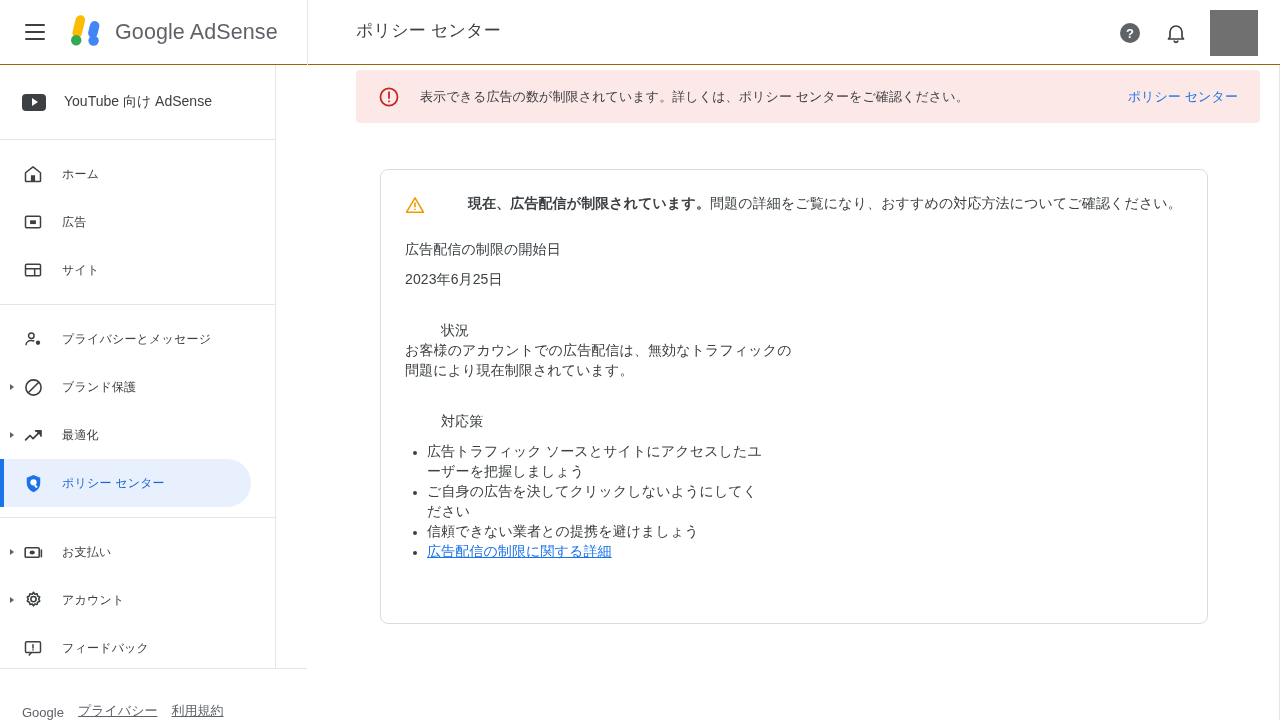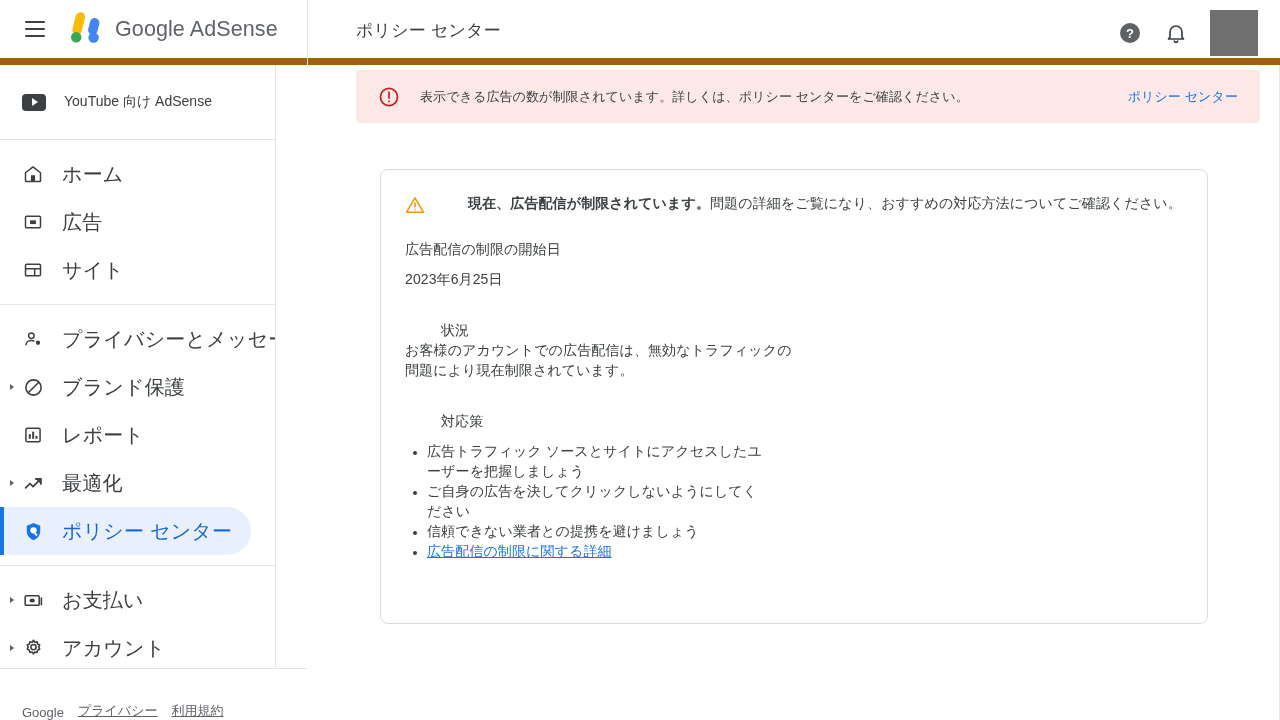--- a/index.html
+++ b/index.html
@@ -8,21 +8,21 @@
     overflow: hidden;
     background: #ffffff;
     font-family: "Liberation Sans", "DejaVu Sans", sans-serif;
     color: #202124;
   }
 
   
   #header {
     position: absolute; top: 0; left: 0; width: 1280px; height: 65px;
     background: #fff;
-    border-bottom: 7px solid #a16207;
+    border-bottom: 1px solid #a16207;
     display: flex; align-items: center;
   }
   #hamburger {
     width: 34px; height: 34px; margin-left: 18px;
     display: flex; flex-direction: column; justify-content: center;
     align-items: center; gap: 5px; cursor: pointer;
   }
   #hamburger span { display: block; width: 20px; height: 2px; background: #3c4043; border-radius: 1px; }
 
   #brand { display: flex; align-items: center; margin-left: 12px; }
@@ -54,21 +54,21 @@
   #sidebar {
     position: absolute; top: 65px; left: 0; width: 276px; height: 655px;
     background: #fff; border-right: 1px solid #e6e6e6; overflow: hidden;
   }
   .nav-group { padding: 10px 0; }
   .nav-sep { height: 1px; background: #e6e6e6; margin: 0; }
 
   .nav-item {
     position: relative; display: flex; align-items: center;
     height: 48px; padding-left: 22px; cursor: pointer;
-    font-size: 20px; color: #3c4043; letter-spacing: .2px;
+    font-size: 12px; color: #3c4043; letter-spacing: .2px;
     border-radius: 0 24px 24px 0; margin-right: 24px;
   }
   .nav-item .caret {
     position: absolute; left: 10px; top: 50%; transform: translateY(-50%);
     width: 0; height: 0;
     border-left: 4px solid #5f6368;
     border-top: 3.5px solid transparent;
     border-bottom: 3.5px solid transparent;
   }
   .nav-item .nav-ico {
@@ -279,31 +279,20 @@
       <span class="caret"></span>
       <span class="nav-ico">
         <svg width="21" height="21" viewBox="0 0 24 24" fill="none" stroke="#3c4043" stroke-width="1.8">
           <circle cx="12" cy="12" r="8.7"></circle>
           <path d="M6 18 18 6"></path>
         </svg>
       </span>
       <span class="nav-label">ブランド保護</span>
     </div>
 
-    <div class="nav-item">
-      <span class="nav-ico">
-        <svg width="20" height="20" viewBox="0 0 24 24" fill="none" stroke="#3c4043" stroke-width="1.8">
-          <rect x="3.5" y="4" width="17" height="16" rx="1.5"></rect>
-          <rect x="7" y="11" width="2.4" height="5.5" fill="#3c4043" stroke="none"></rect>
-          <rect x="11" y="8" width="2.4" height="8.5" fill="#3c4043" stroke="none"></rect>
-          <rect x="15" y="13" width="2.4" height="3.5" fill="#3c4043" stroke="none"></rect>
-        </svg>
-      </span>
-      <span class="nav-label">レポート</span>
-    </div>
 
     <div class="nav-item">
       <span class="caret"></span>
       <span class="nav-ico">
         <svg width="21" height="21" viewBox="0 0 24 24" fill="none" stroke="#3c4043" stroke-width="2" stroke-linecap="round" stroke-linejoin="round">
           <path d="M3 17l5-5 3.5 3.5L20 7"></path>
           <path d="M14.5 6.8H20.5V12.5" fill="#3c4043"></path>
         </svg>
       </span>
       <span class="nav-label">最適化</span>

